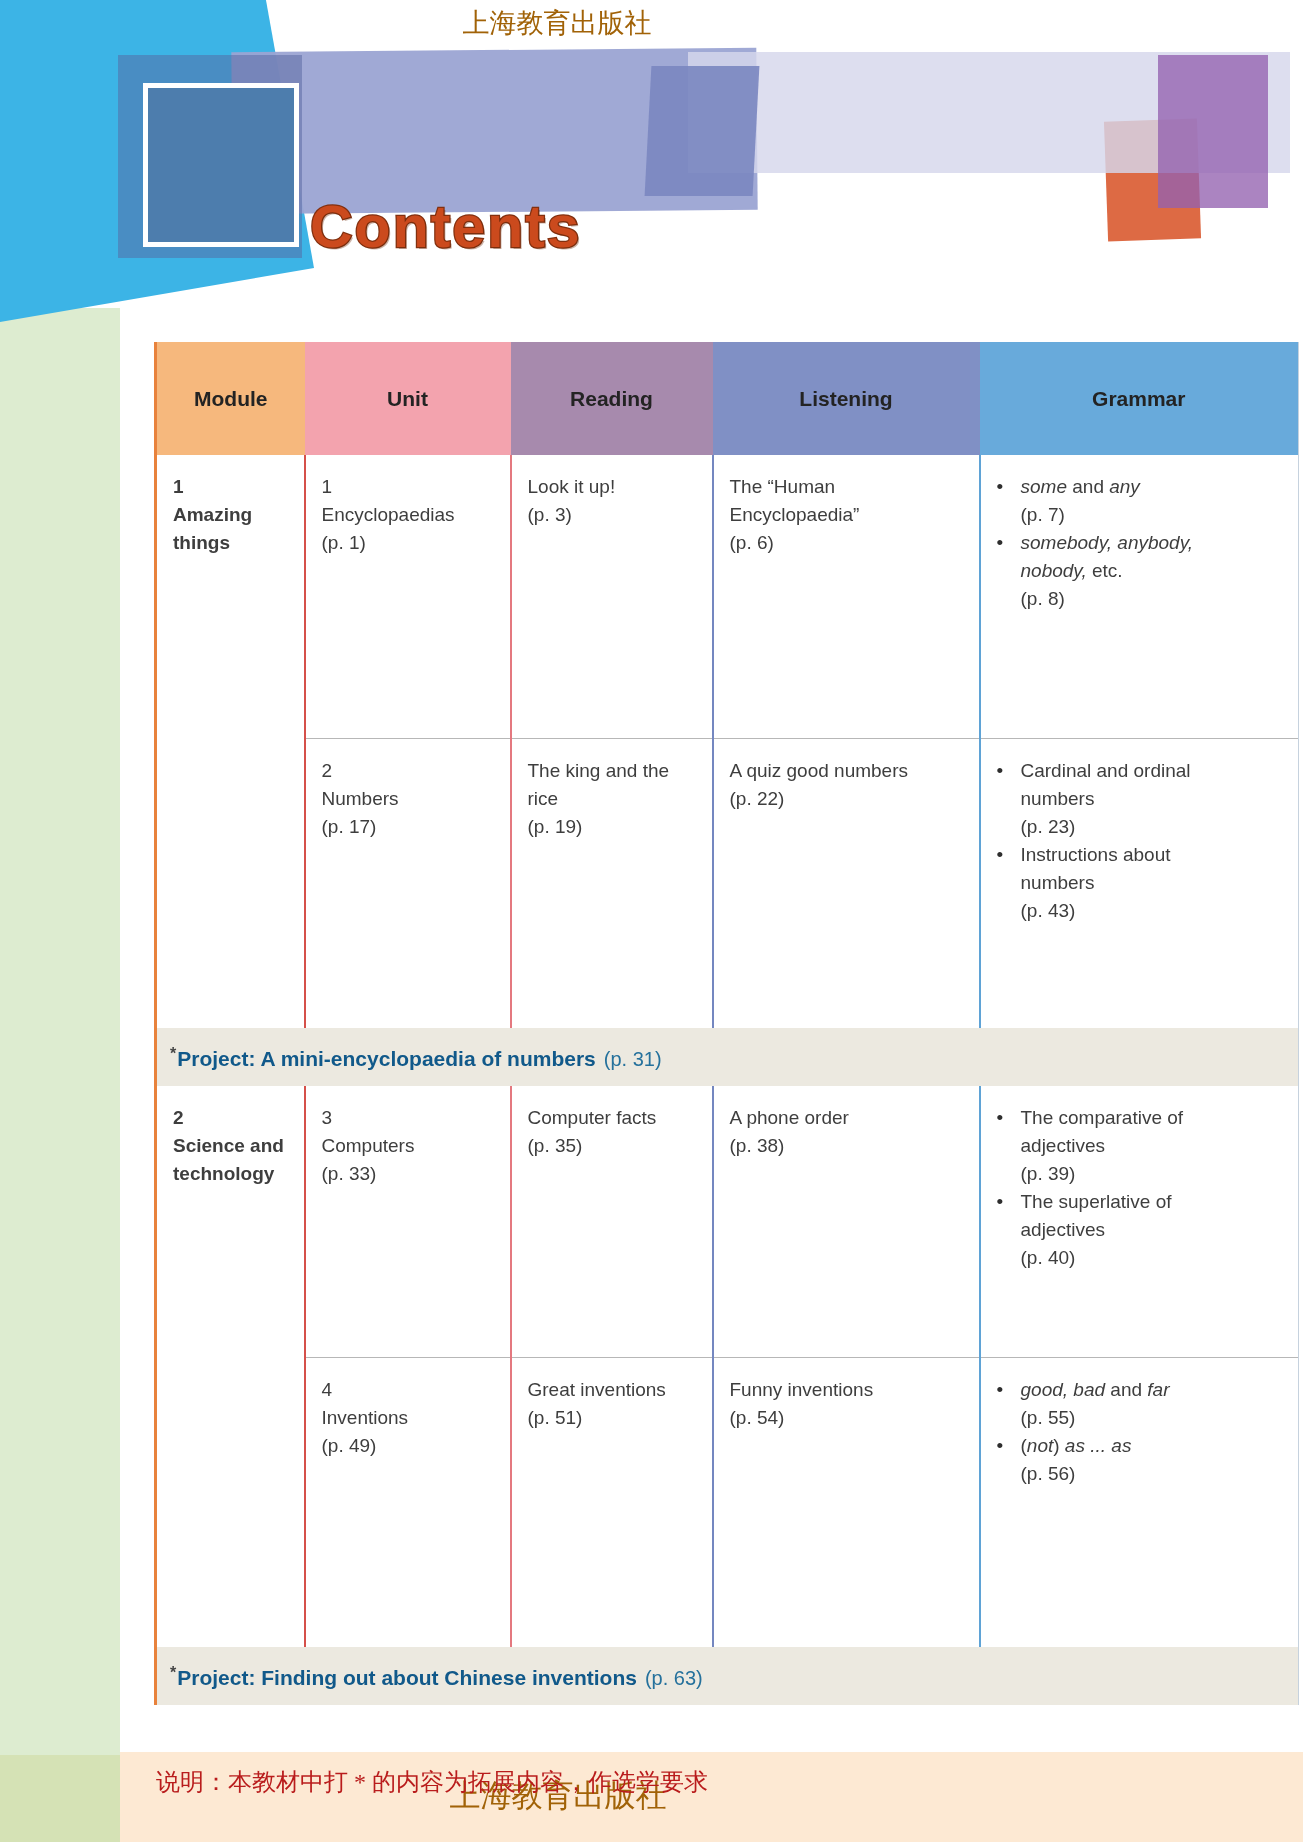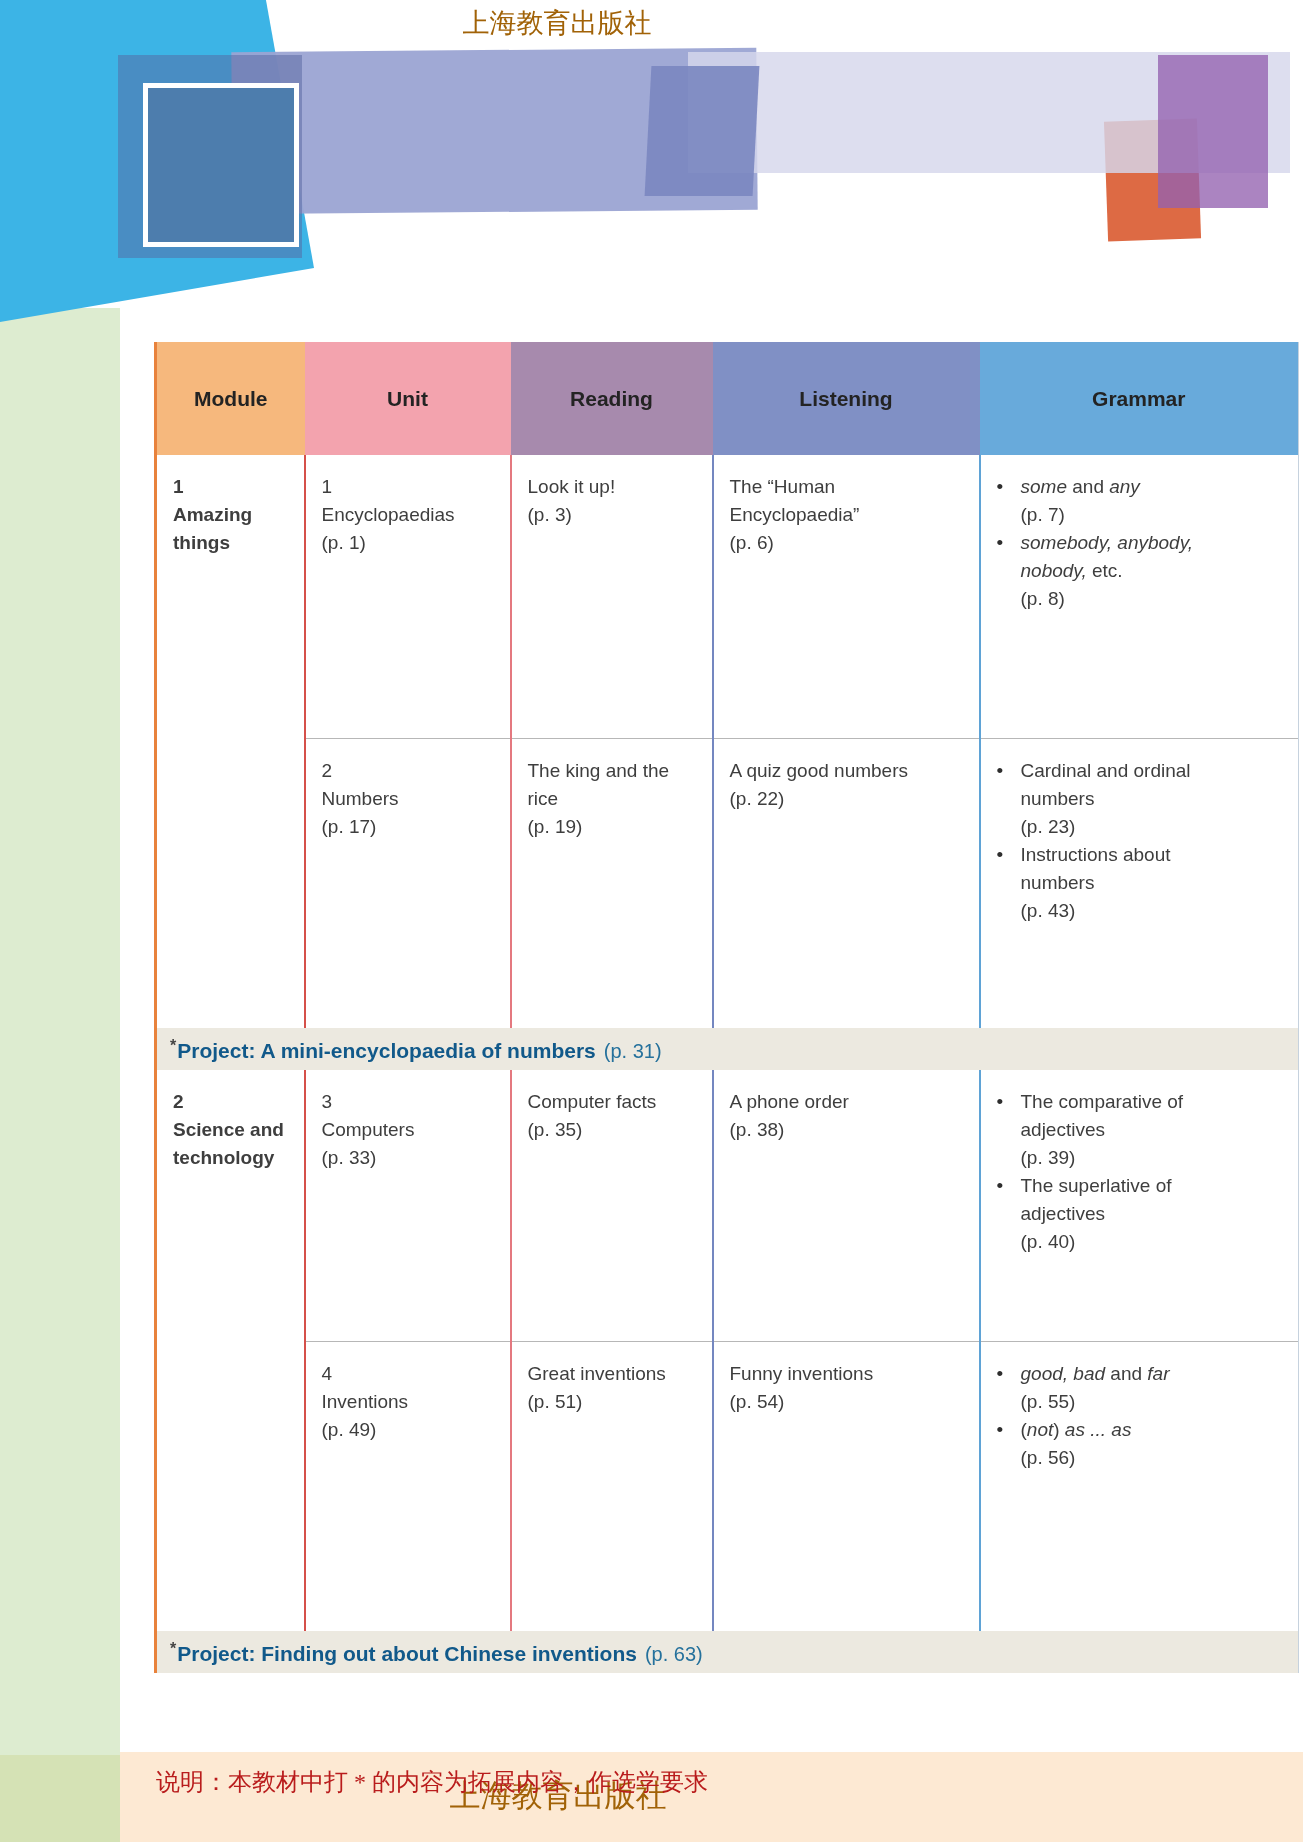--- a/index.html
+++ b/index.html
@@ -58,21 +58,21 @@
   .col-reading{border-left:2px solid var(--border-unit-reading,#e4787f);}
   .col-listening{border-left:2px solid var(--border-reading-listening,#7487c0);}
   .col-grammar{border-left:2px solid var(--border-listening-grammar,#5fa3d6);
     border-right:1px solid #c6d2de;padding-left:13px;}
   .rowline{border-top:1px solid var(--row-divider,#b7b7b7);}
   .ln{white-space:nowrap;}
   .gitem{display:flex;}
   .bullet{flex:none;width:24px;font-size:19px;color:#2e2e2e;}
   .gtext{flex:1;}
   .project-row{
-    height:42px;background:var(--project-band,#ece9e0);
+    height:58px;background:var(--project-band,#ece9e0);
     border-left:3px solid var(--border-left,#e8823c);border-right:1px solid #c6d2de;
     vertical-align:middle !important;padding:0 0 0 13px !important;white-space:nowrap;
   }
   .star{vertical-align:super;font-size:16px;font-weight:bold;color:#454545;margin-right:1px;}
   .plabel{font-weight:bold;font-size:21px;color:var(--project-text,#11598a);}
   .ppage{font-size:20px;color:#25719c;margin-left:8px;}
 </style>
 </head>
 <body>
 
@@ -84,20 +84,21 @@
   <div class="abs blue-poly"></div>
   <div class="abs slate-band"></div>
   <div class="abs shadow-rect"></div>
   <div class="abs frame-rect"></div>
   <div class="abs orange-sq"></div>
   <div class="abs lavender-band"></div>
   <div class="abs slate-dark"></div>
   <div class="abs purple-sq"></div>
 
   <div class="abs watermark top">上海教育出版社</div>
+  <div class="abs contents-title">Contents</div>
 
   <div class="abs toc-wrap">
     <table class="toc">
       <colgroup>
         <col style="width:149px">
           <col style="width:206px">
           <col style="width:202px">
         <col style="width:267px">
           <col style="width:319px">
       </colgroup>

